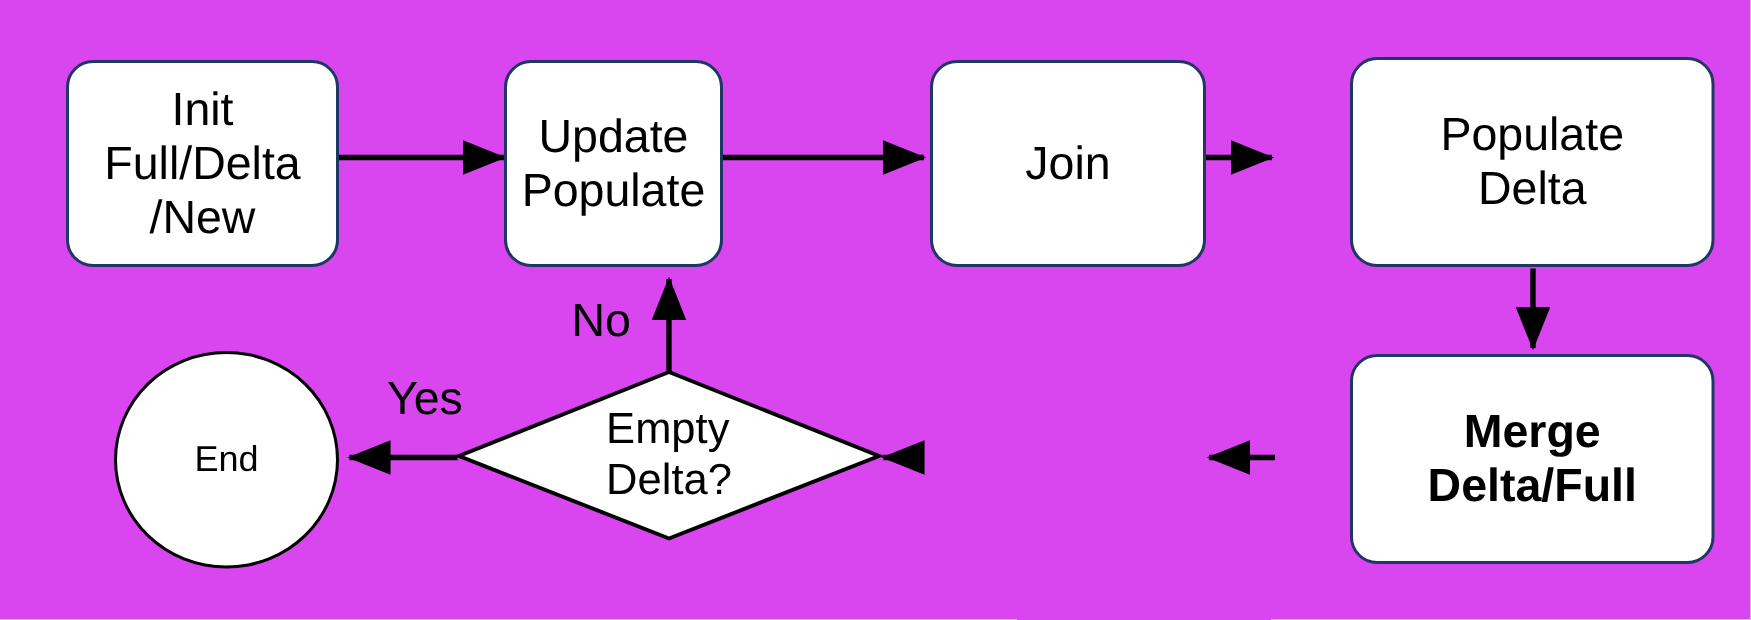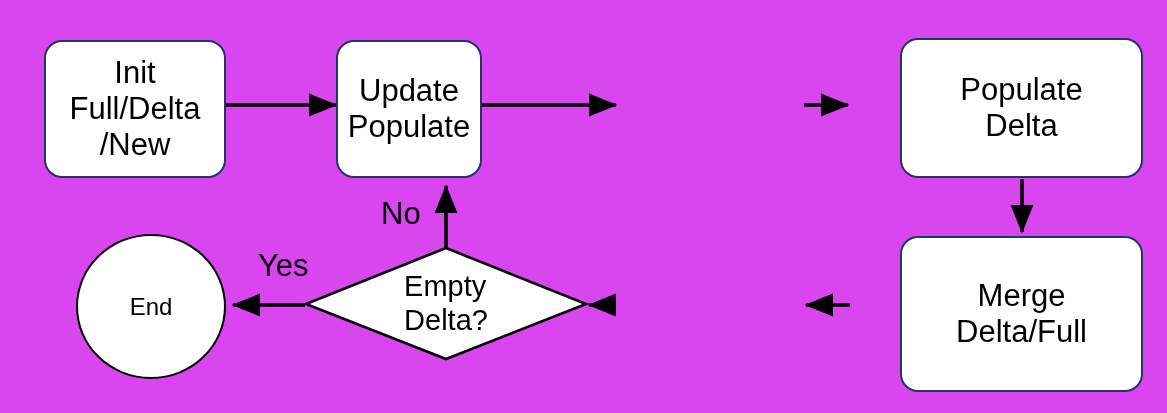--- a/index.html
+++ b/index.html
@@ -103,27 +103,30 @@
     <span>Init
 Full/Delta
 /New</span>
   </div>
 
   <div class="node proc" style="left:336px; top:40px; width:146px; height:138px;">
     <span>Update
 Populate</span>
   </div>
 
+  <div class="node proc" style="left:620px; top:40px; width:184px; height:138px;">
+    <span>Join</span>
+  </div>
 
   <div class="node proc" style="left:900px; top:38px; width:243px; height:140px;align-items:center;">
     <span>Populate
 Delta</span>
   </div>
 
-  <div class="node proc" style="left:900px; top:236px; width:243px; height:156px;">
+  <div class="node proc" style="left:900px; top:236px; width:243px; height:140px;font-weight:bold;">
     <span>Merge
 Delta/Full</span>
   </div>
 
 
   <div class="decision-label" style="left:346px; top:248px; width:200px; height:112px;">
     <span>Empty
 Delta?</span>
   </div>
 

